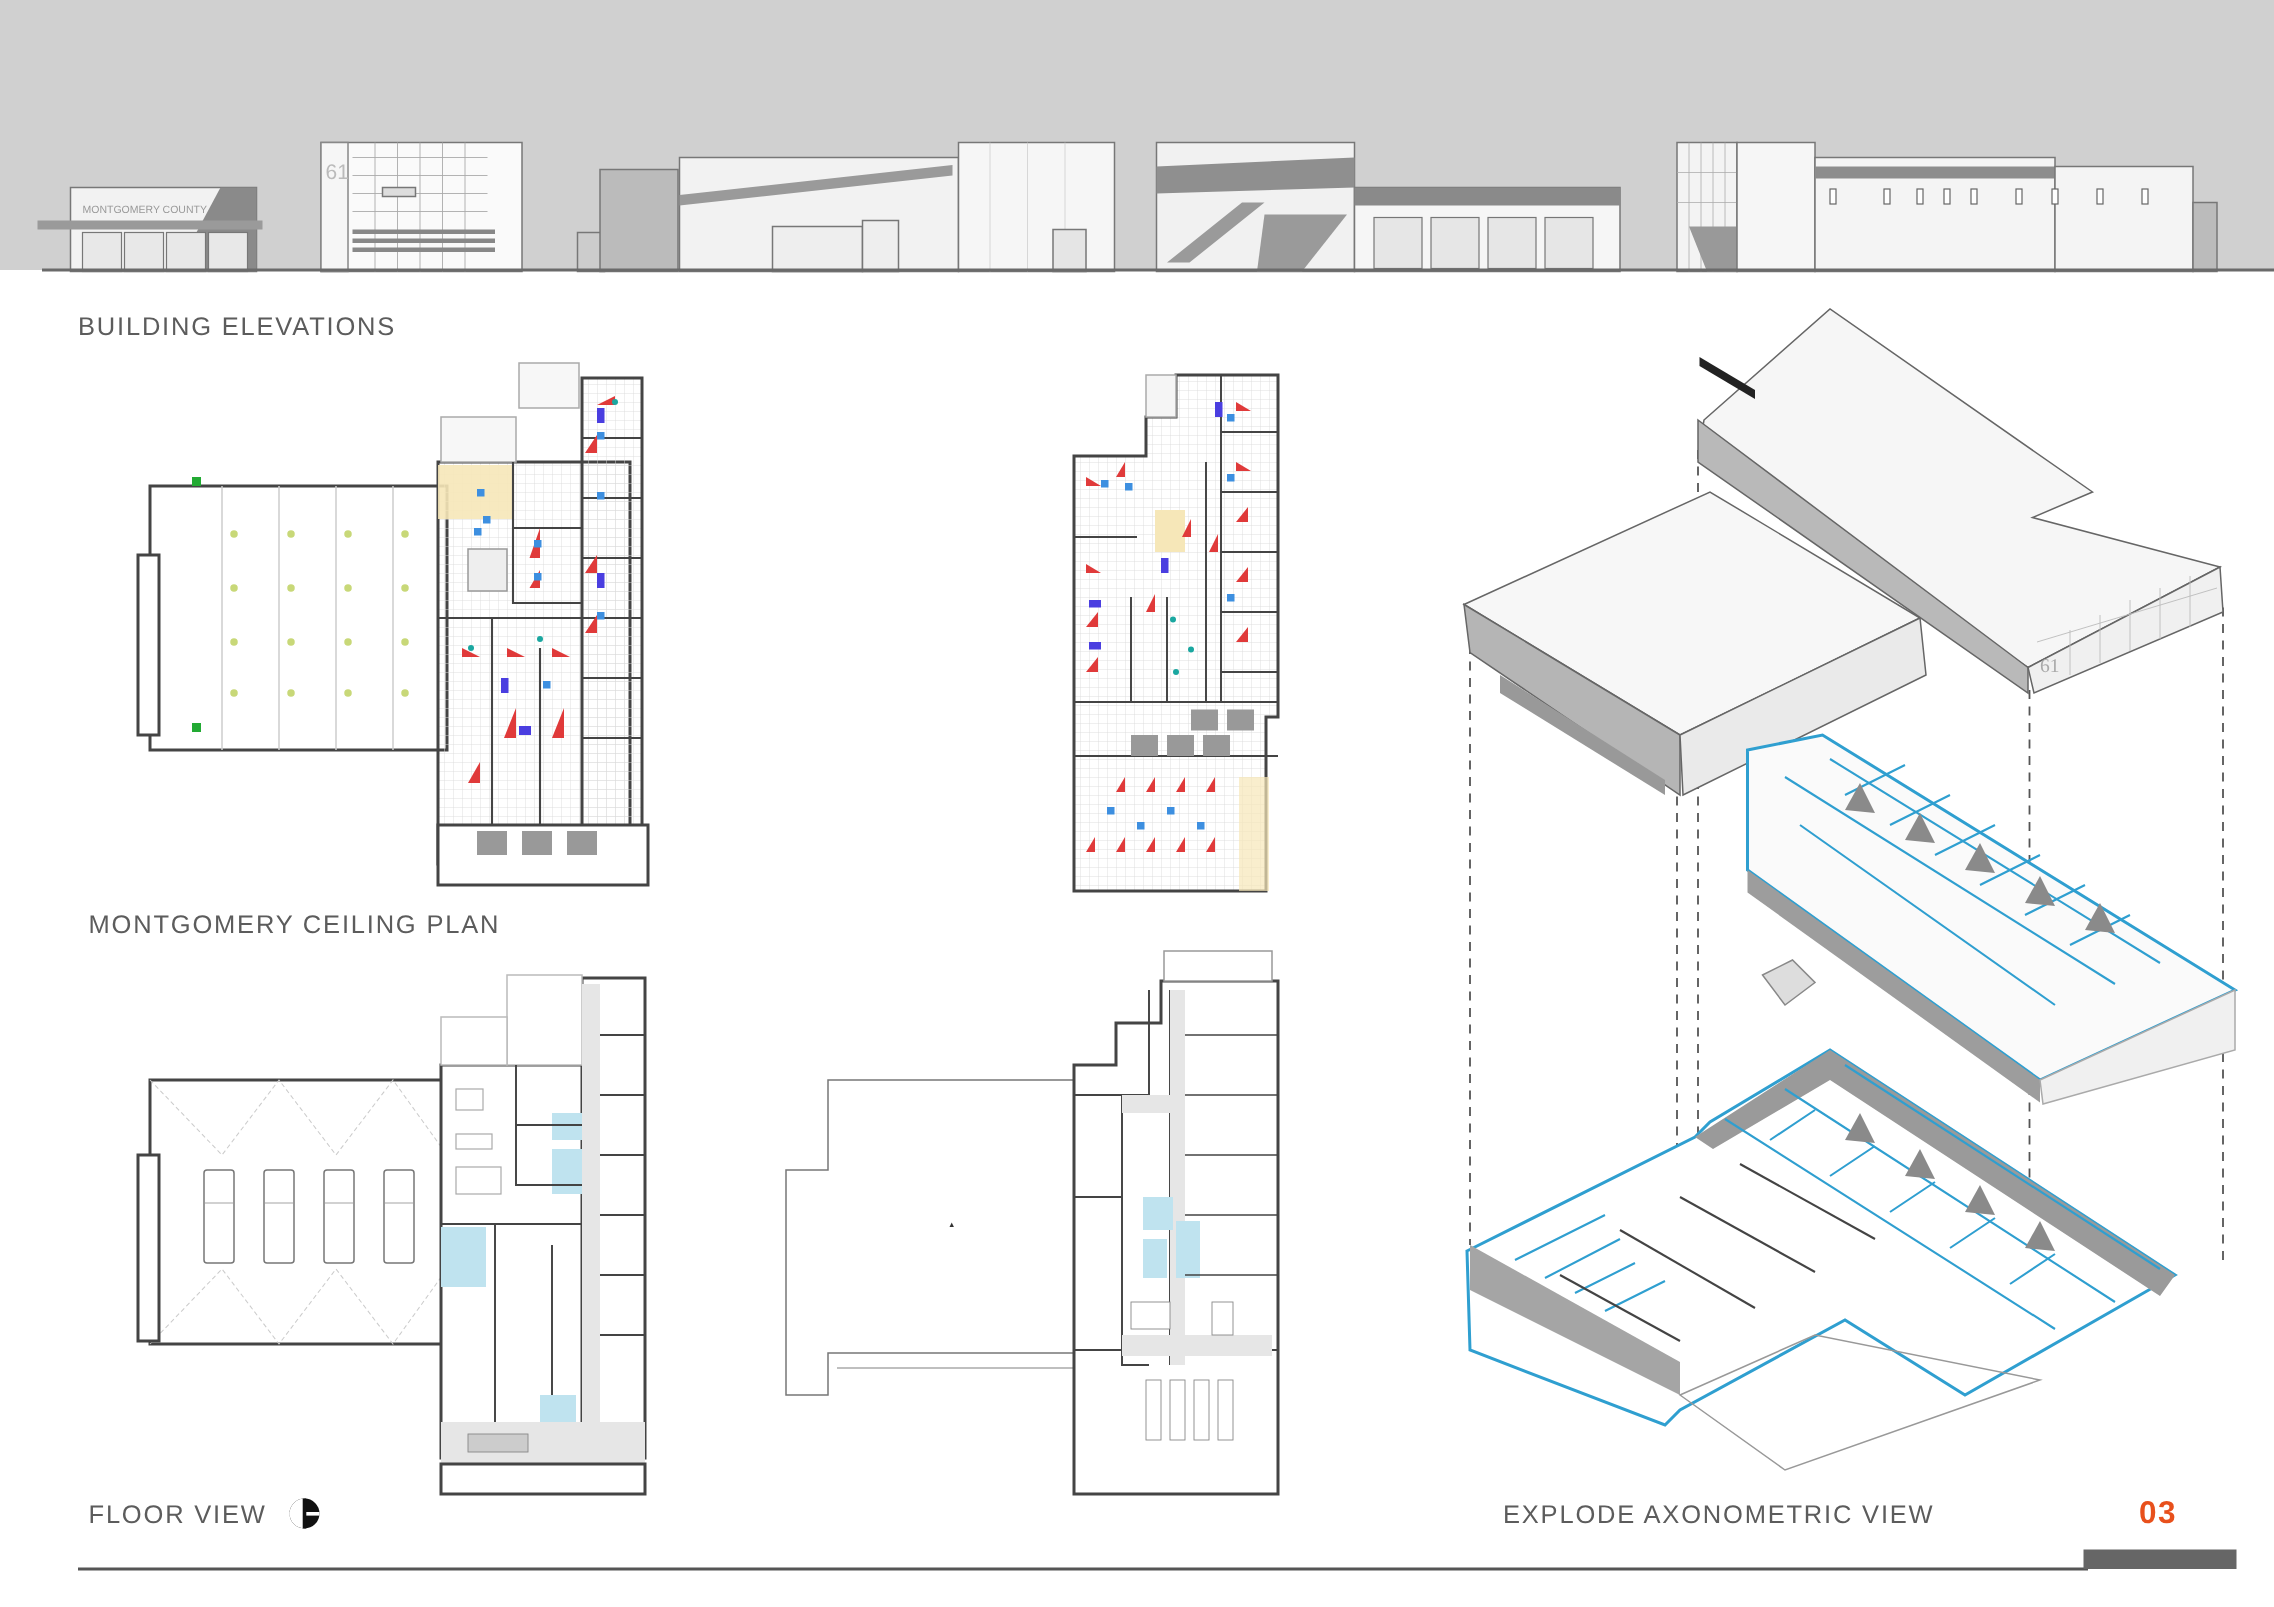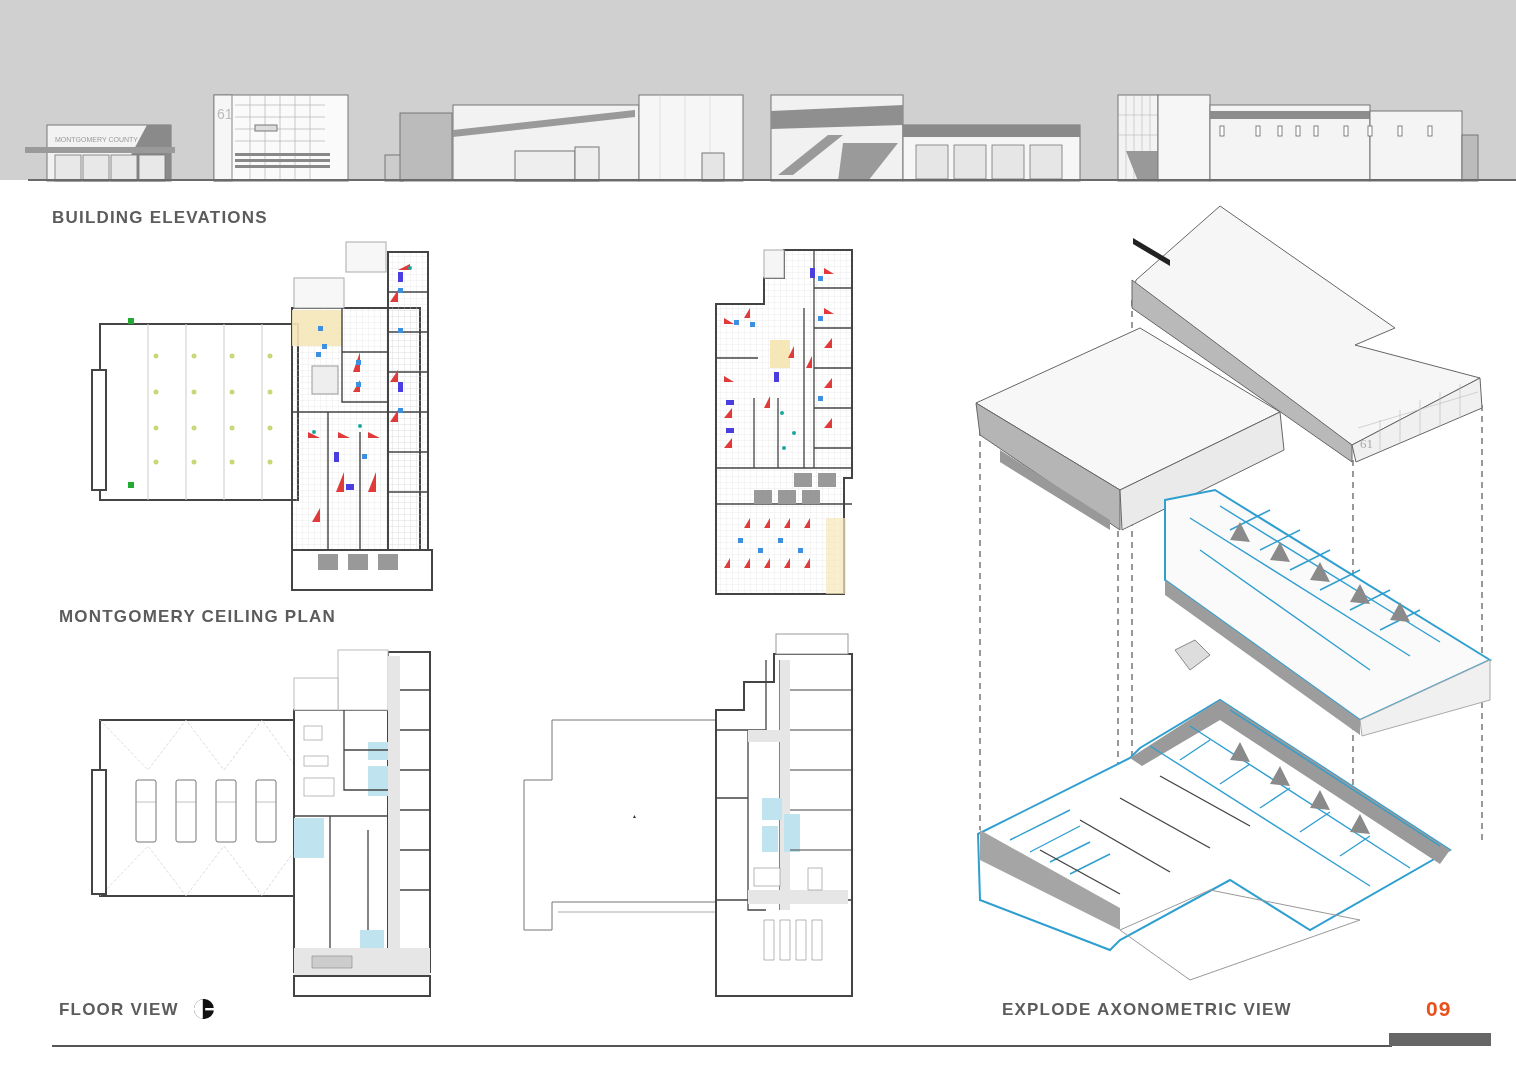--- a/index.html
+++ b/index.html
@@ -1,19 +1,19 @@
 <!DOCTYPE html>
 <html><head>
 <meta charset="utf-8">
 <style>
   html,body{margin:0;padding:0;background:#fff;}
   body{width:1516px;height:1071px;position:relative;overflow:hidden;font-family:"Liberation Sans","DejaVu Sans",sans-serif;}
   .sky{position:absolute;left:0;top:0;width:1516px;height:180px;background:#d0d0d0;}
   .ground{position:absolute;left:28px;top:179px;width:1488px;height:2px;background:#6a6a6a;}
-  .label{position:absolute;color:#5c5c5c;font-weight:bold;letter-spacing:1.2px;font-size:17px;white-space:nowrap;}
+  .label{position:absolute;color:#5c5c5c;font-weight:normal;letter-spacing:1.2px;font-size:17px;white-space:nowrap;}
   .pagenum{position:absolute;left:1426px;top:997px;color:#e8501c;font-size:21px;font-weight:bold;letter-spacing:1px;}
   .rule{position:absolute;left:52px;top:1045px;width:1340px;height:2px;background:#555;}
   .tab{position:absolute;left:1389px;top:1033px;width:102px;height:13px;background:#666;}
   svg{position:absolute;overflow:visible;}
   .north{display:inline-block;vertical-align:middle;margin-left:8px;}
 </style>
 </head>
 <body>
 
 <div class="sky"></div>
@@ -435,16 +435,16 @@
 
     <g stroke="#888" fill="#ddd">
         <polygon points="205,450 225,440 240,455 220,470"></polygon>
       </g>
 
     <polygon points="150,730 240,690 390,720 220,780" fill="none" stroke="#999"></polygon>
   </g>
 </svg>
 
 <div class="label" style="left:1002px;top:1000px">EXPLODE AXONOMETRIC VIEW</div>
-<div class="pagenum">09</div>
+<div class="pagenum">03</div>
 
 <div class="rule"></div>
 <div class="tab"></div>
 
 </body></html>

